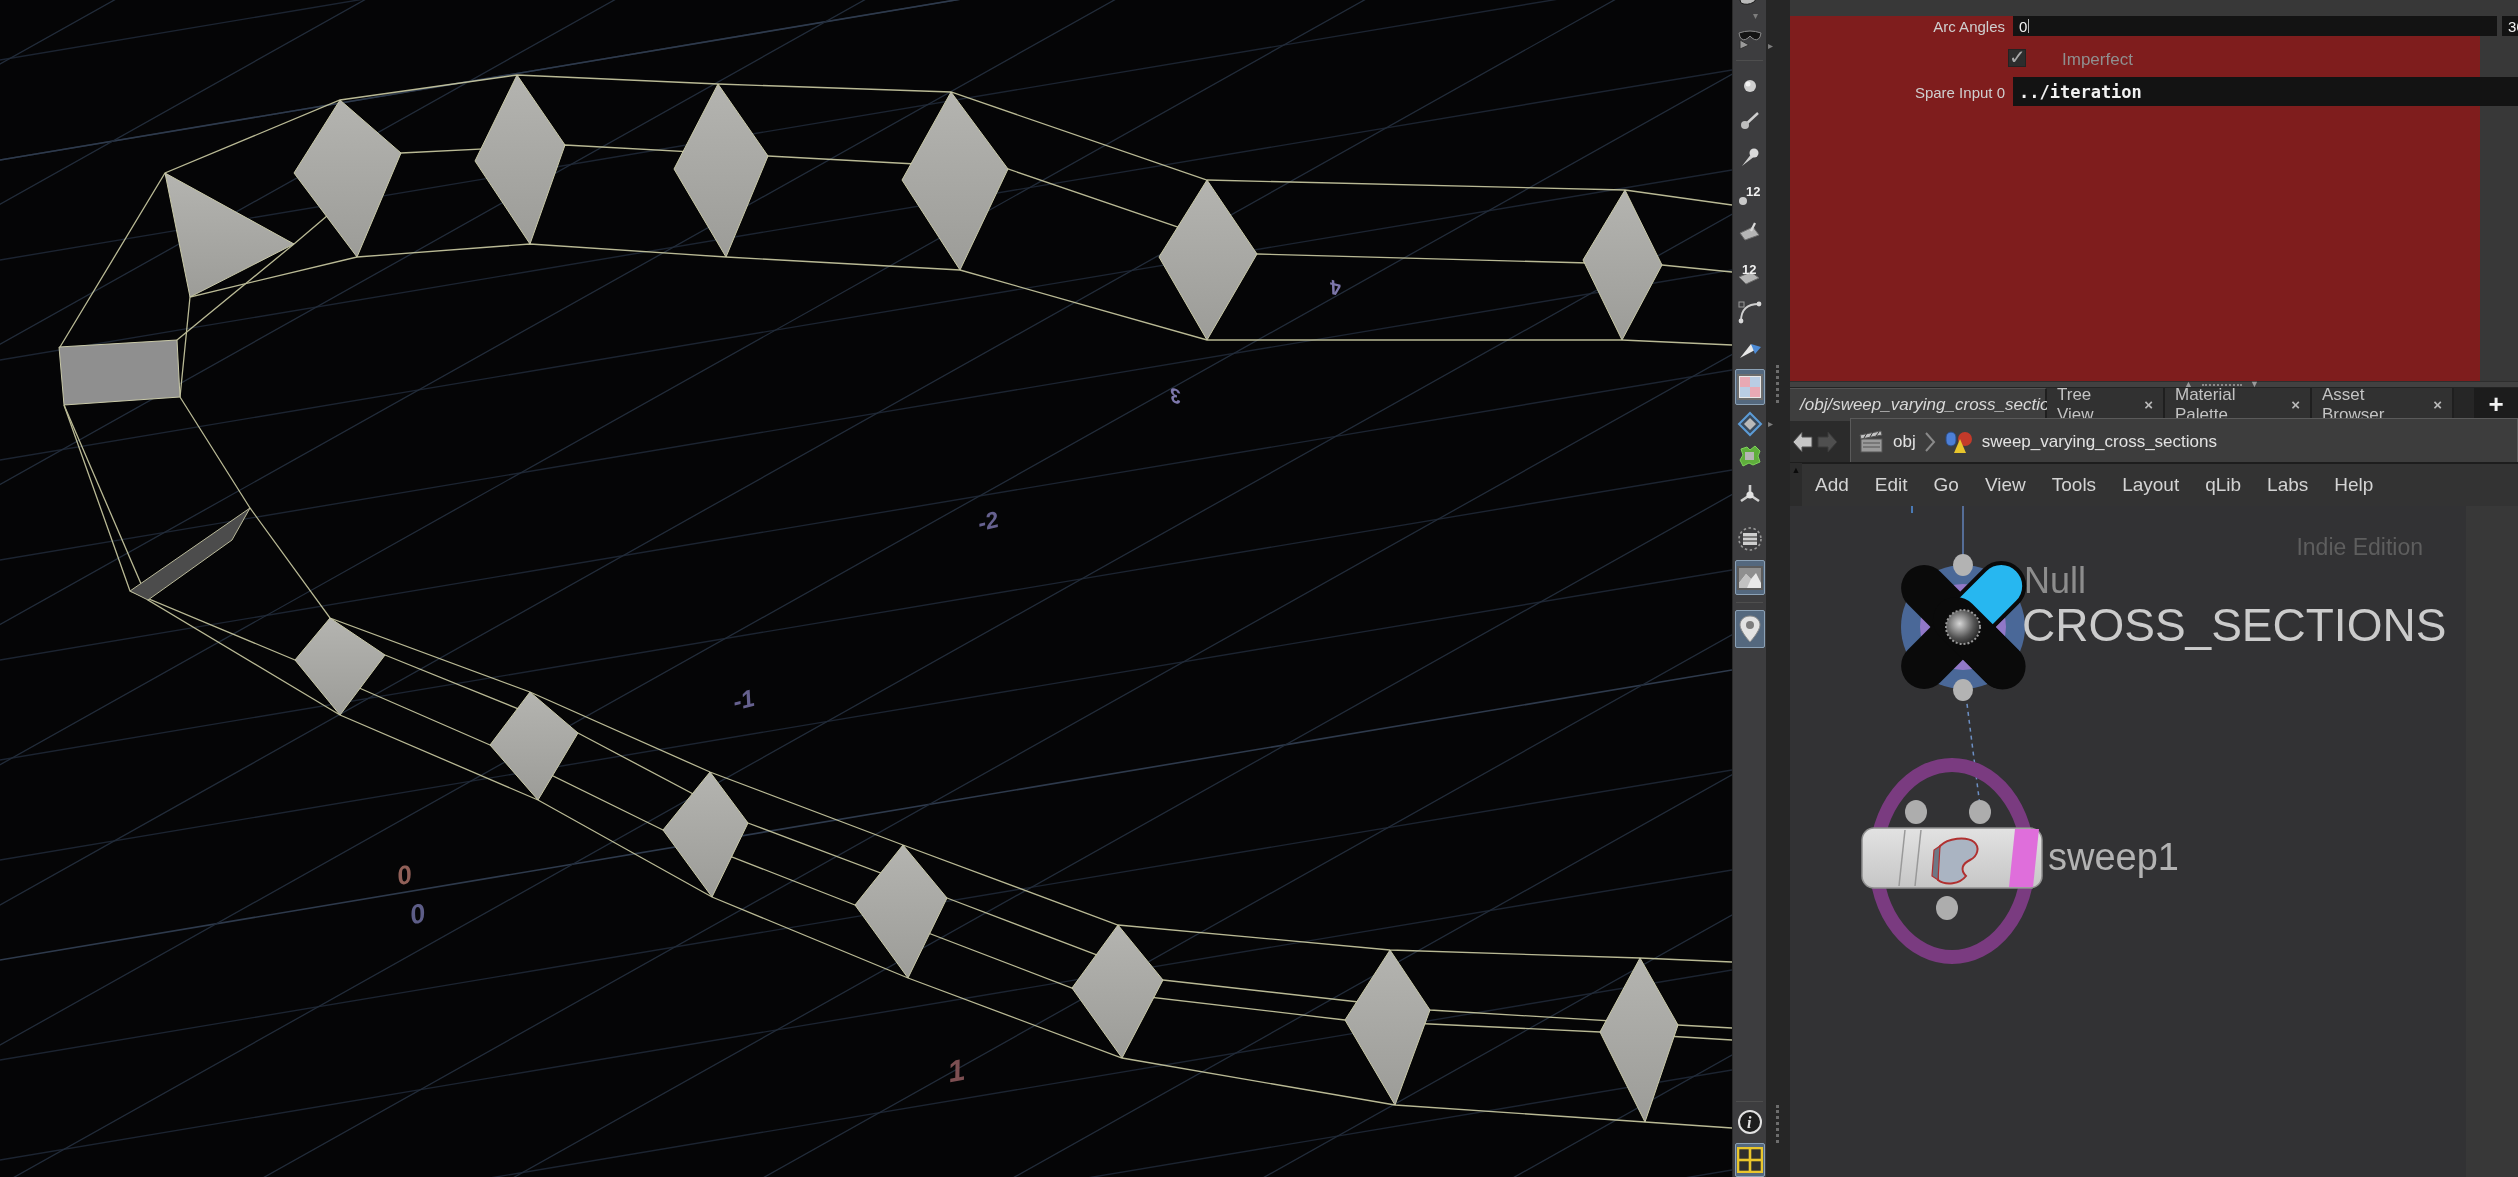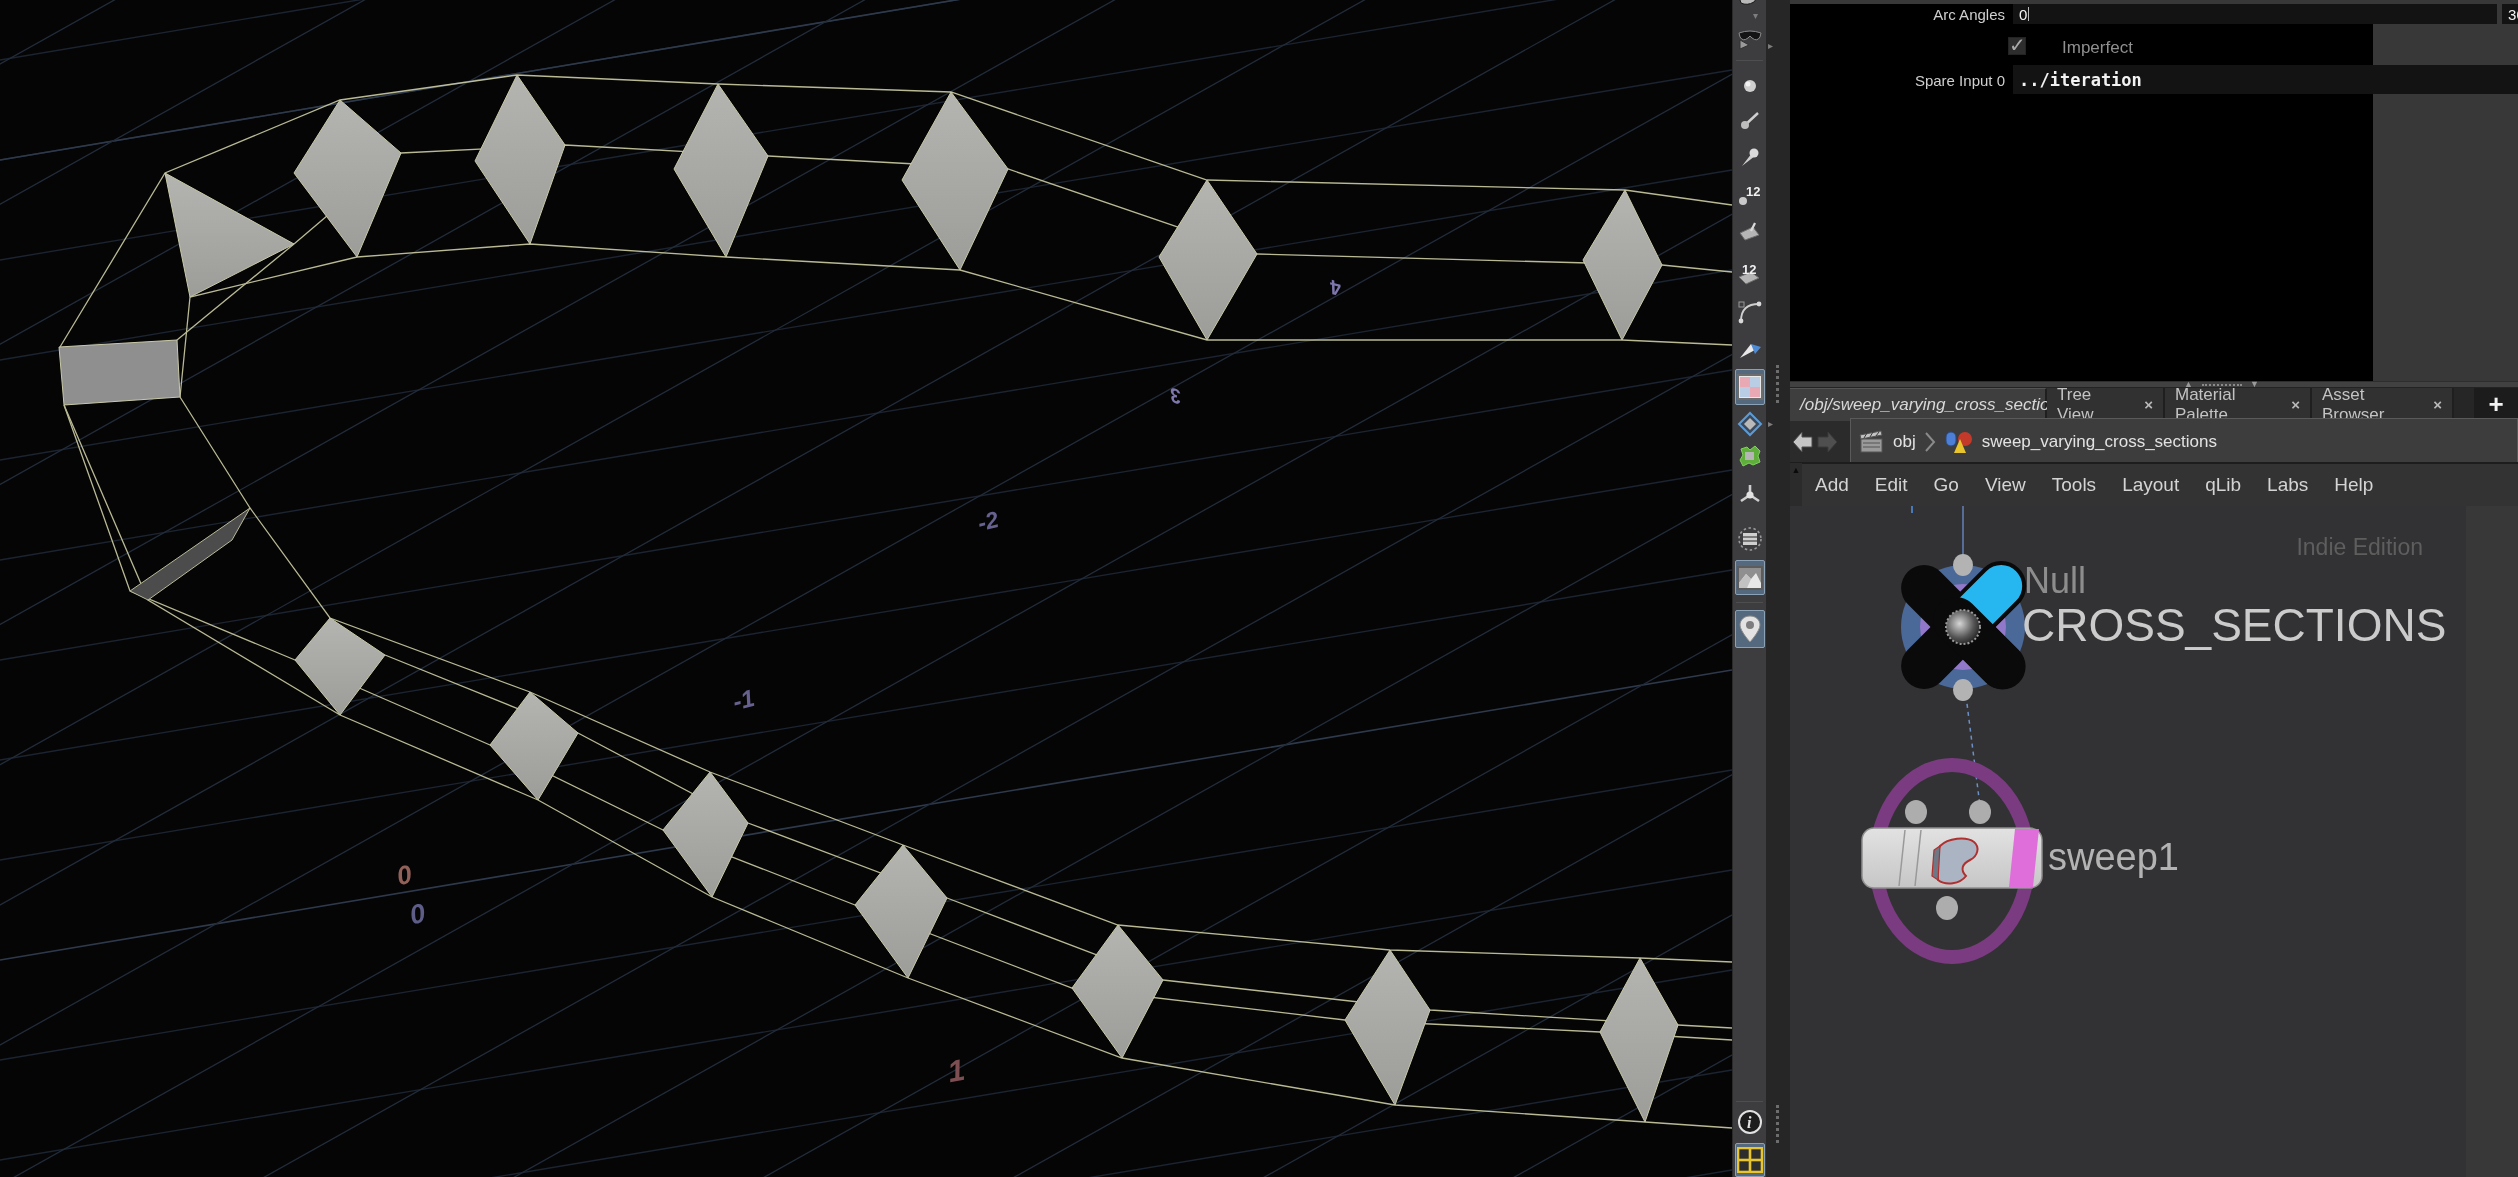--- a/index.html
+++ b/index.html
@@ -21,21 +21,21 @@
 
   
   #gutter { left:1766px; top:0; width:24px; height:1177px; background:#262626; }
   .grip-v { position:absolute; left:10px; width:3px; border-left:3px dotted #6d6d6d; }
   .caret-r { position:absolute; color:#7d7d7d; font-size:10px; }
 
   
   #right-pane { left:1790px; top:0; width:728px; height:1177px; background:#383838; }
 
   
-  #params { left:0; top:4px; width:583px; height:381px; background:#000000; }
+  #params { left:0; top:16px; width:690px; height:381px; background:#7f1d1d; }
   .p-label { position:absolute; color:#cfcfcf; font-size:15px; text-align:right; width:215px; }
   .p-field { position:absolute; background:#131313; color:#f2f2f2; font-size:15px;
              display:flex; align-items:center; padding-left:6px; overflow:hidden; }
   .cursor { display:inline-block; width:1px; height:14px; background:#b9b9b9; margin-left:1px; }
   #imperfect-box { position:absolute; left:218px; top:33px; width:18px; height:18px;
                    background:#2d2d2d; border:1px solid #232323; color:#a9a9a9;
                    font-size:20px; line-height:14px; text-align:center; }
   .mono { font-family:"DejaVu Sans Mono", monospace; font-weight:bold; font-size:17px; }
 
   

